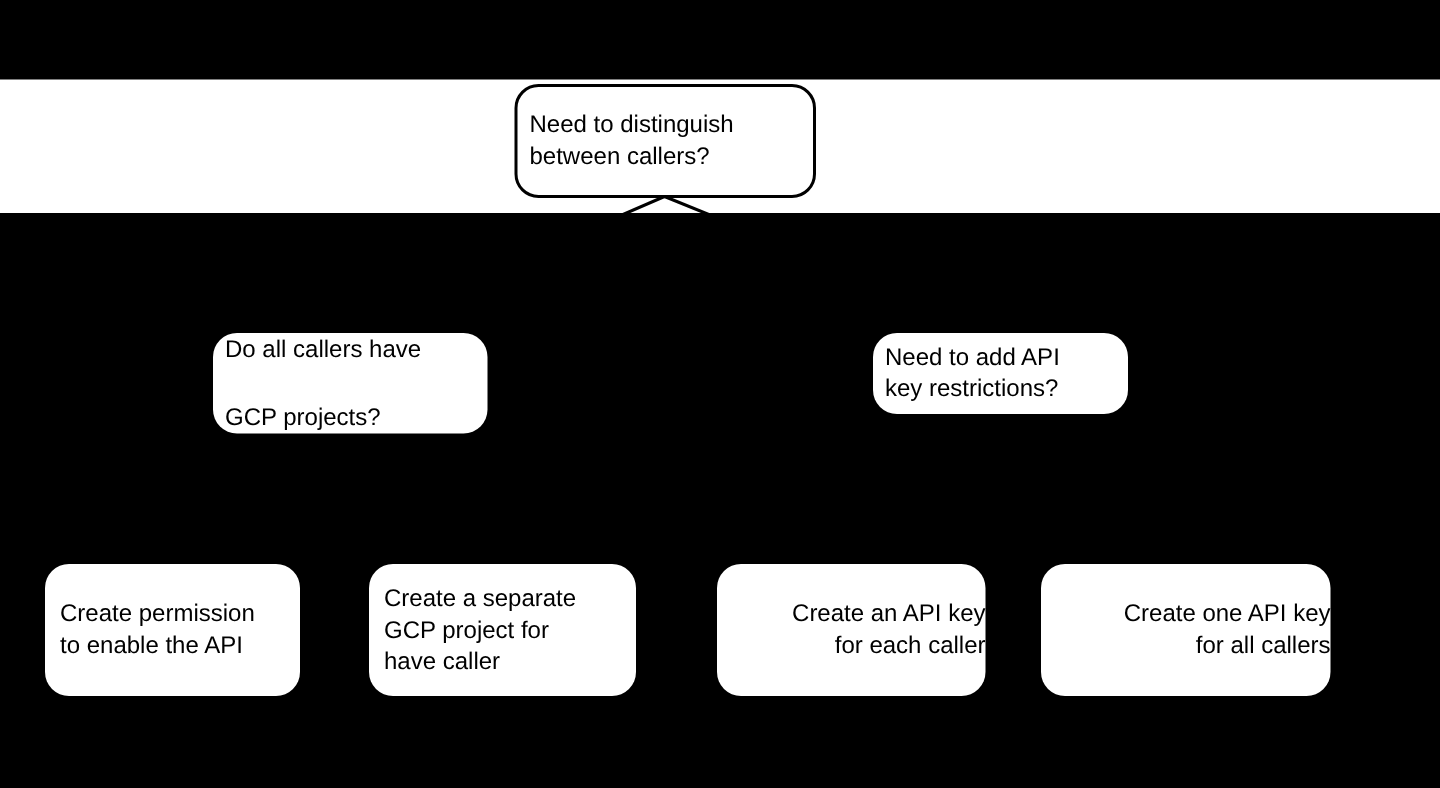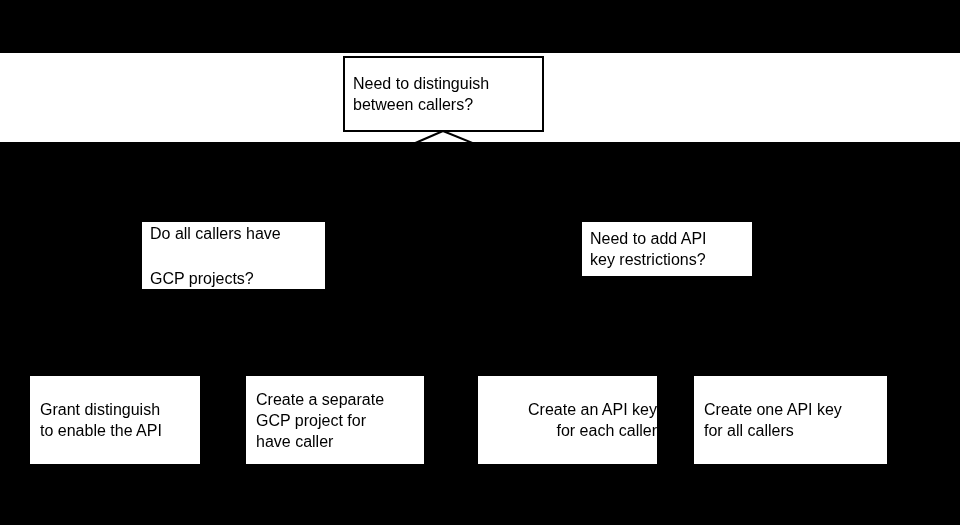--- a/index.html
+++ b/index.html
@@ -28,20 +28,21 @@
     position: absolute;
     background: #ffffff;
     color: #000000;
     display: flex;
     flex-direction: column;
     justify-content: center;
     font-size: 16px;
     line-height: 21px;
     z-index: 3;
     box-sizing: border-box;
+    border-radius: 16px;
   }
   .node span { display: block; }
   #node-root {
     left: 343px; top: 56px;
     width: 201px; height: 76px;
     border: 2px solid #000000;
     padding-left: 8px;
   }
   #node-branch-left {
     left: 142px; top: 222px;
@@ -67,20 +68,21 @@
   #node-leaf-2 {
     left: 478px; top: 376px;
     width: 179px; height: 88px;
     padding-left: 10px;
     align-items: flex-end;
   }
   #node-leaf-3 {
     left: 694px; top: 376px;
     width: 193px; height: 88px;
     padding-left: 10px;
+    text-align: right;
   }
 </style>
 </head>
 <body>
 
 <div class="stage">
 
   <div class="band"></div>
 
   <svg class="connectors" viewBox="0 0 960 525" xmlns="http://www.w3.org/2000/svg">
@@ -103,21 +105,21 @@
     <span>Do all callers have</span>
     <span>GCP projects?</span>
   </div>
 
   <div class="node" id="node-branch-right">
     <span>Need to add API</span>
     <span>key restrictions?</span>
   </div>
 
   <div class="node" id="node-leaf-0">
-    <span>Grant distinguish</span>
+    <span>Create permission</span>
     <span>to enable the API</span>
   </div>
 
   <div class="node" id="node-leaf-1">
     <span>Create a separate</span>
     <span>GCP project for</span>
     <span>have caller</span>
   </div>
 
   <div class="node" id="node-leaf-2">

